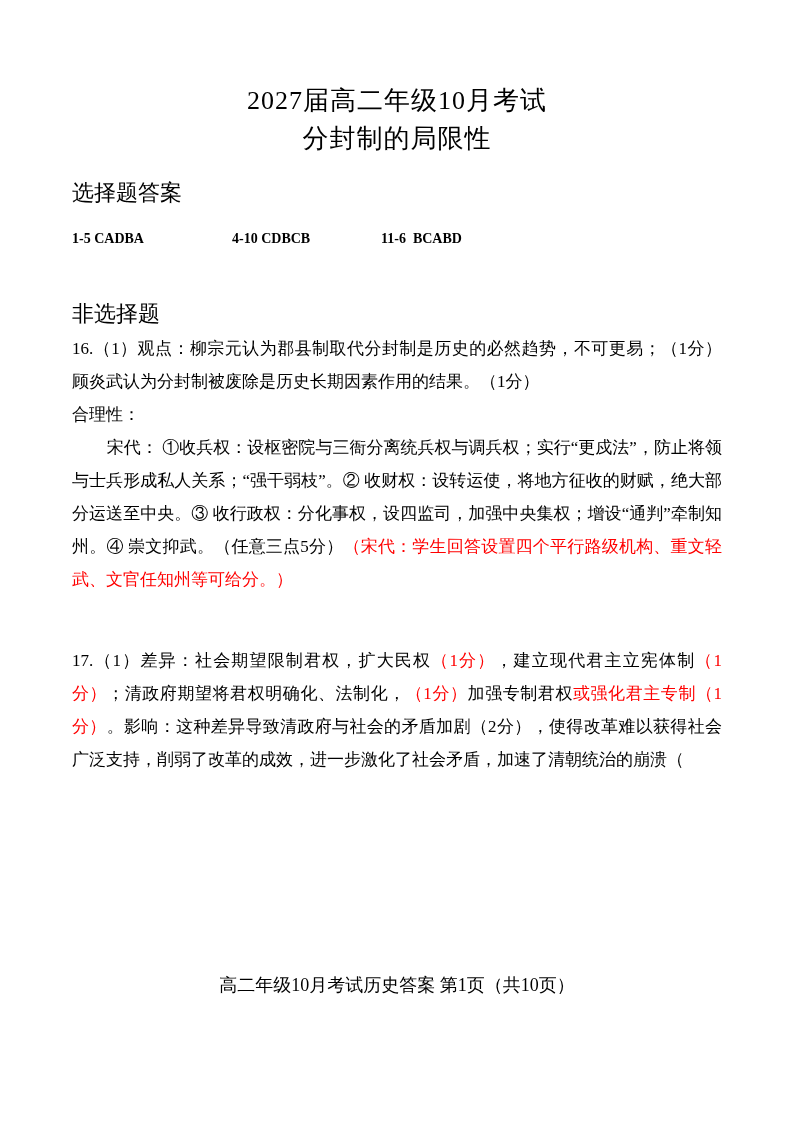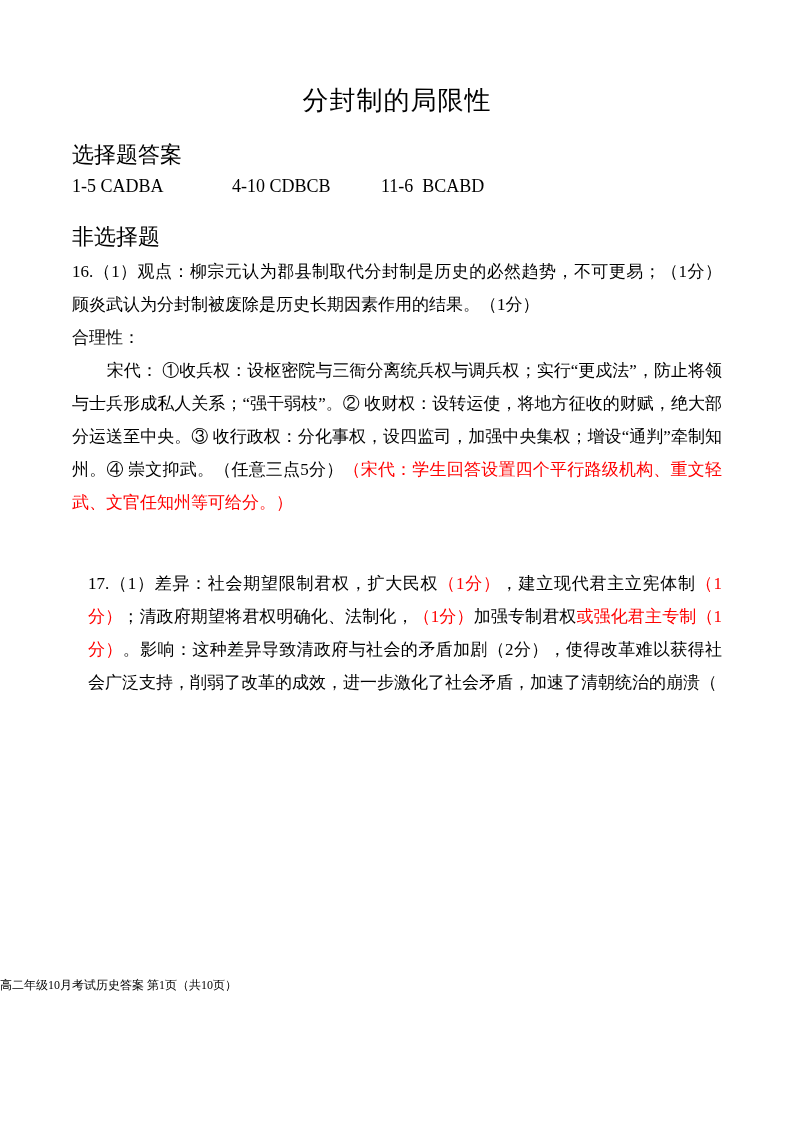--- a/index.html
+++ b/index.html
@@ -25,55 +25,57 @@
     line-height: 38px;
     font-weight: 400;
     letter-spacing: 1px;
   }
   .section-heading {
     font-size: 22px;
     line-height: 30px;
     font-weight: 400;
   }
   .heading-choice { margin-top: 20px; }
-  .heading-subjective { margin-top: 24px; }
+  .heading-subjective { margin-top: 48px; }
   .answers-row {
     display: flex;
-    margin-top: 4px;
-    font-size: 18px;
+    margin-top: 19px;
+    font-size: 14px;
     line-height: 24px;
     white-space: pre;
+    font-weight: bold;
   }
   .answers-row span:nth-child(1) { width: 160px; }
   .answers-row span:nth-child(2) { width: 149px; }
   .content {
     margin-top: 3px;
     font-size: 17px;
     line-height: 33px;
     text-align: justify;
   }
   .content p { margin: 0; }
   .content p.indent { text-indent: 2.05em; }
-  .content p.gap-before { margin-top: 48px; margin-left: 16px; }
+  .content p.gap-before { margin-top: 48px; }
   .red { color: var(--highlight-red, #ff0000); }
   .page-footer {
     position: absolute;
     left: 0;
     right: 0;
     top: 976px;
-    text-align: left;
-    font-size: 12px;
+    text-align: center;
+    font-size: 18px;
     line-height: 18px;
     color: #000000;
   }
 </style>
 </head>
 <body>
 
 <div class="page">
+  <div class="doc-title">2027届高二年级10月考试</div>
   <div class="doc-title">分封制的局限性</div>
 
   <div class="section-heading heading-choice">选择题答案</div>
   <div class="answers-row"><span>1-5 CADBA</span><span>4-10 CDBCB</span><span>11-6  BCABD</span></div>
 
   <div class="section-heading heading-subjective">非选择题</div>
   <div class="content">
       <p><span>16.（1）观点：柳宗元认为郡县制取代分封制是历史的必然趋势，不可更易；（1分）顾炎武认为分封制被废除是历史长期因素作用的结果。（1分）</span></p>
       <p><span>合理性：</span></p>
       <p class="indent"><span>宋代： ①收兵权：设枢密院与三衙分离统兵权与调兵权；实行“更戍法”，防止将领与士兵形成私人关系；“强干弱枝”。② 收财权：设转运使，将地方征收的财赋，绝大部分运送至中央。③ 收行政权：分化事权，设四监司，加强中央集权；增设“通判”牵制知州。④ 崇文抑武。（任意三点5分）</span><span class="red">（宋代：学生回答设置四个平行路级机构、重文轻武、文官任知州等可给分。）</span></p>

